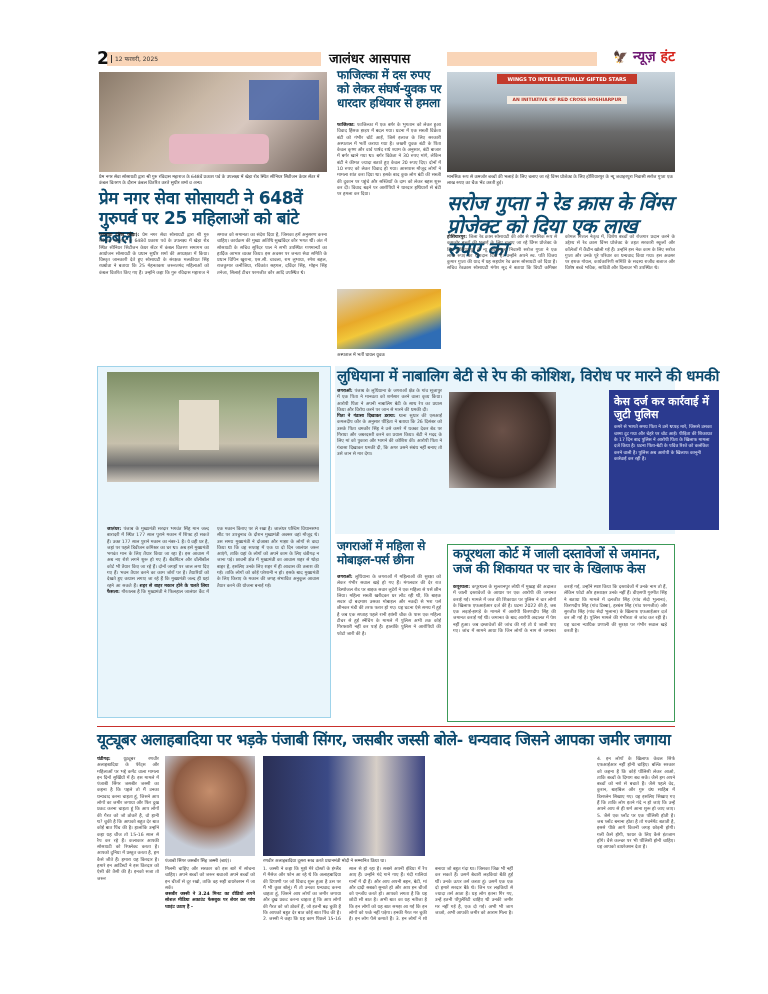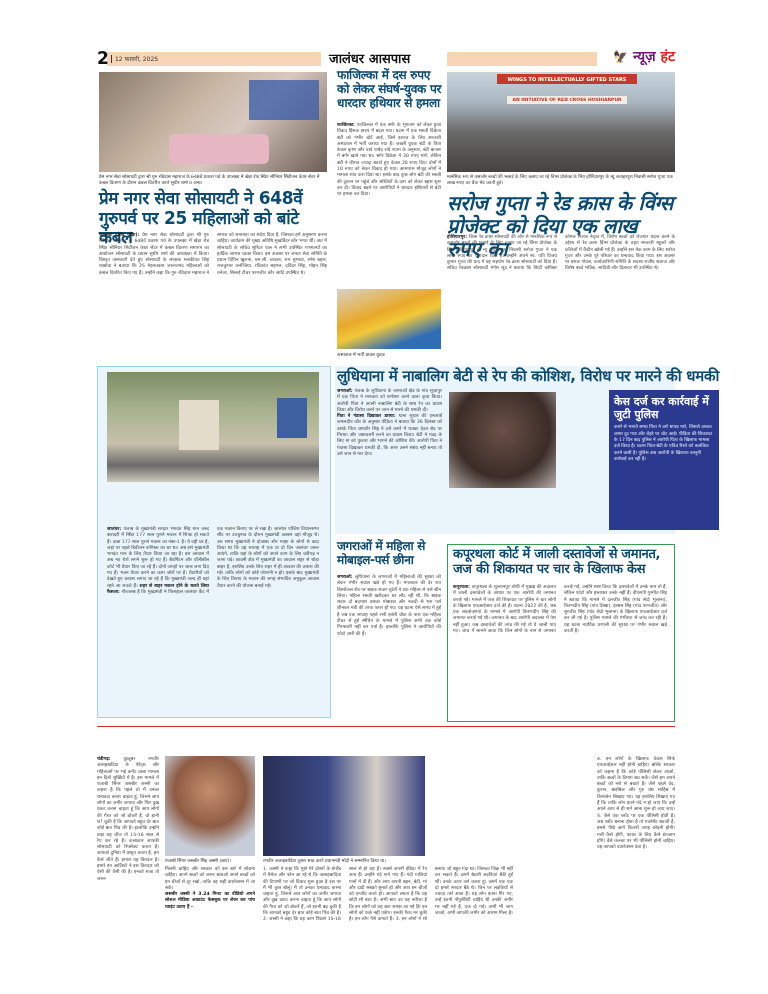--- a/index.html
+++ b/index.html
@@ -98,20 +98,21 @@
   </div>
 
   <div class="abs" style="left:350px;top:500px;width:226px;height:176px;border:1.5px solid #3c9a58;"></div>
   <div class="hl" style="left:356px;top:503px;width:218px;font-size:13px;">कपूरथला कोर्ट में जाली दस्तावेजों से जमानत, जज की शिकायत पर चार के खिलाफ केस</div>
   <div class="body cols2" style="left:356px;top:540px;width:214px;height:132px;">
     <b>कपूरथला:</b> <span>कपूरथला के सुल्तानपुर लोधी में मुख्य्ह की अदालत में जाली दस्तावेजों के आधार पर एक आरोपी की जमानत कराई गई। मामले में जज की शिकायत पर पुलिस ने चार लोगों के खिलाफ एफआईआर दर्ज की है। घटना 2022 की है, जब एक लड़ाई-झगड़े के मामले में आरोपी किरणदीप सिंह की जमानत कराई गई थी। जमानत के बाद आरोपी अदालत में पेश नहीं हुआ। जब दस्तावेजों की जांच की गई तो ये जाली पाए गए। जांच में सामने आया कि जिन लोगों के नाम से जमानत कराई गई, उन्होंने स्पष्ट किया कि दस्तावेजों में उनके नाम तो हैं, लेकिन फोटो और हस्ताक्षर उनके नहीं हैं। डीएसपी गुरमीत सिंह ने बताया कि मामले में दलजीत सिंह (गांव सेदो भुलाना), किरणदीप सिंह (गांव टिब्बा), हरबंस सिंह (गांव परमजीत) और सुरजीत सिंह (गांव सेदो भुलाना) के खिलाफ एफआईआर दर्ज कर ली गई है। पुलिस मामले की गंभीरता से जांच कर रही है। यह घटना न्यायिक प्रणाली की सुरक्षा पर गंभीर सवाल खड़े करती है।</span>
   </div>
 
   <div class="rule" style="left:0;top:682px;width:578px;height:1px;"></div>
 
+  <div class="hl" style="left:0;top:688px;width:580px;font-size:15.5px;white-space:nowrap;">यूट्यूबर अलाहबादिया पर भड़के पंजाबी सिंगर, जसबीर जस्सी बोले- धन्यवाद जिसने आपका जमीर जगाया</div>
   <div class="body" style="left:0;top:712px;width:62px;height:208px;overflow:hidden;">
     <b>चंडीगढ़:</b> <span>यूट्यूबर रणवीर अलाहबादिया के पेरेंट्स और महिलाओं पर भद्दे कमेंट वाला मामला इन दिनों सुर्खियों में है। इस मामले में पंजाबी सिंगर जसबीर जस्सी का कहना है कि पहले तो मैं उनका धन्यवाद करना चाहता हूं, जिसने आप लोगों का जमीर जगाया और फिर दुख प्रकट करना चाहता हूं कि आप लोगों की गैरत को जो ठोकरें है, वो हानी थ? चुकी है कि आपको बहुत देर बात कोई बात पिंच की है। हालांकि उन्होंने कहा यह चीज तो 15-16 साल से रैप कर रहे हैं। कलाकार आपकी सोसायटी को रिफ्लेक्ट करता है। आपको दुनिया में प्रस्तुत करता है, हम कैसे जीते हैं। हमारा यह किरदार है। हमारे इन आर्टिस्टों ने इस किरदार को ऐसी की तैसी की है। इनको सजा तो जरूर</span>
   </div>
   <div class="photo" style="left:68px;top:712px;width:90px;height:100px;background:radial-gradient(circle at 50% 35%,#c58e6c,#8e5c44 45%,#c7cdd8 75%);"></div>
   <div class="cap" style="left:68px;top:814px;width:90px;">पंजाबी सिंगर जसबीर सिंह जस्सी (बाएं)।</div>
   <div class="body" style="left:68px;top:822px;width:90px;height:100px;overflow:hidden;">
     <span>मिलनी चाहिए और सरकार को इस बारे में सोचना चाहिए। अपने बच्चों को जरूर बचाओ अपने बच्चों को इन चीजों से दूर रखो, ताकि वह सही डायरेक्शन में जा सकें।</span><br>
     <b>जसबीर जस्सी ने 3.24 मिनट का वीडियो अपने सोशल मीडिया अकाउंट फेसबुक पर शेयर कर पांच प्वाइंट उठाए हैं -</b>
   </div>
   <div class="photo" style="left:166px;top:712px;width:162px;height:100px;background:linear-gradient(90deg,#2a2f55,#3b4a86 40%,#d7cfc7 70%,#3c4480);"></div>

